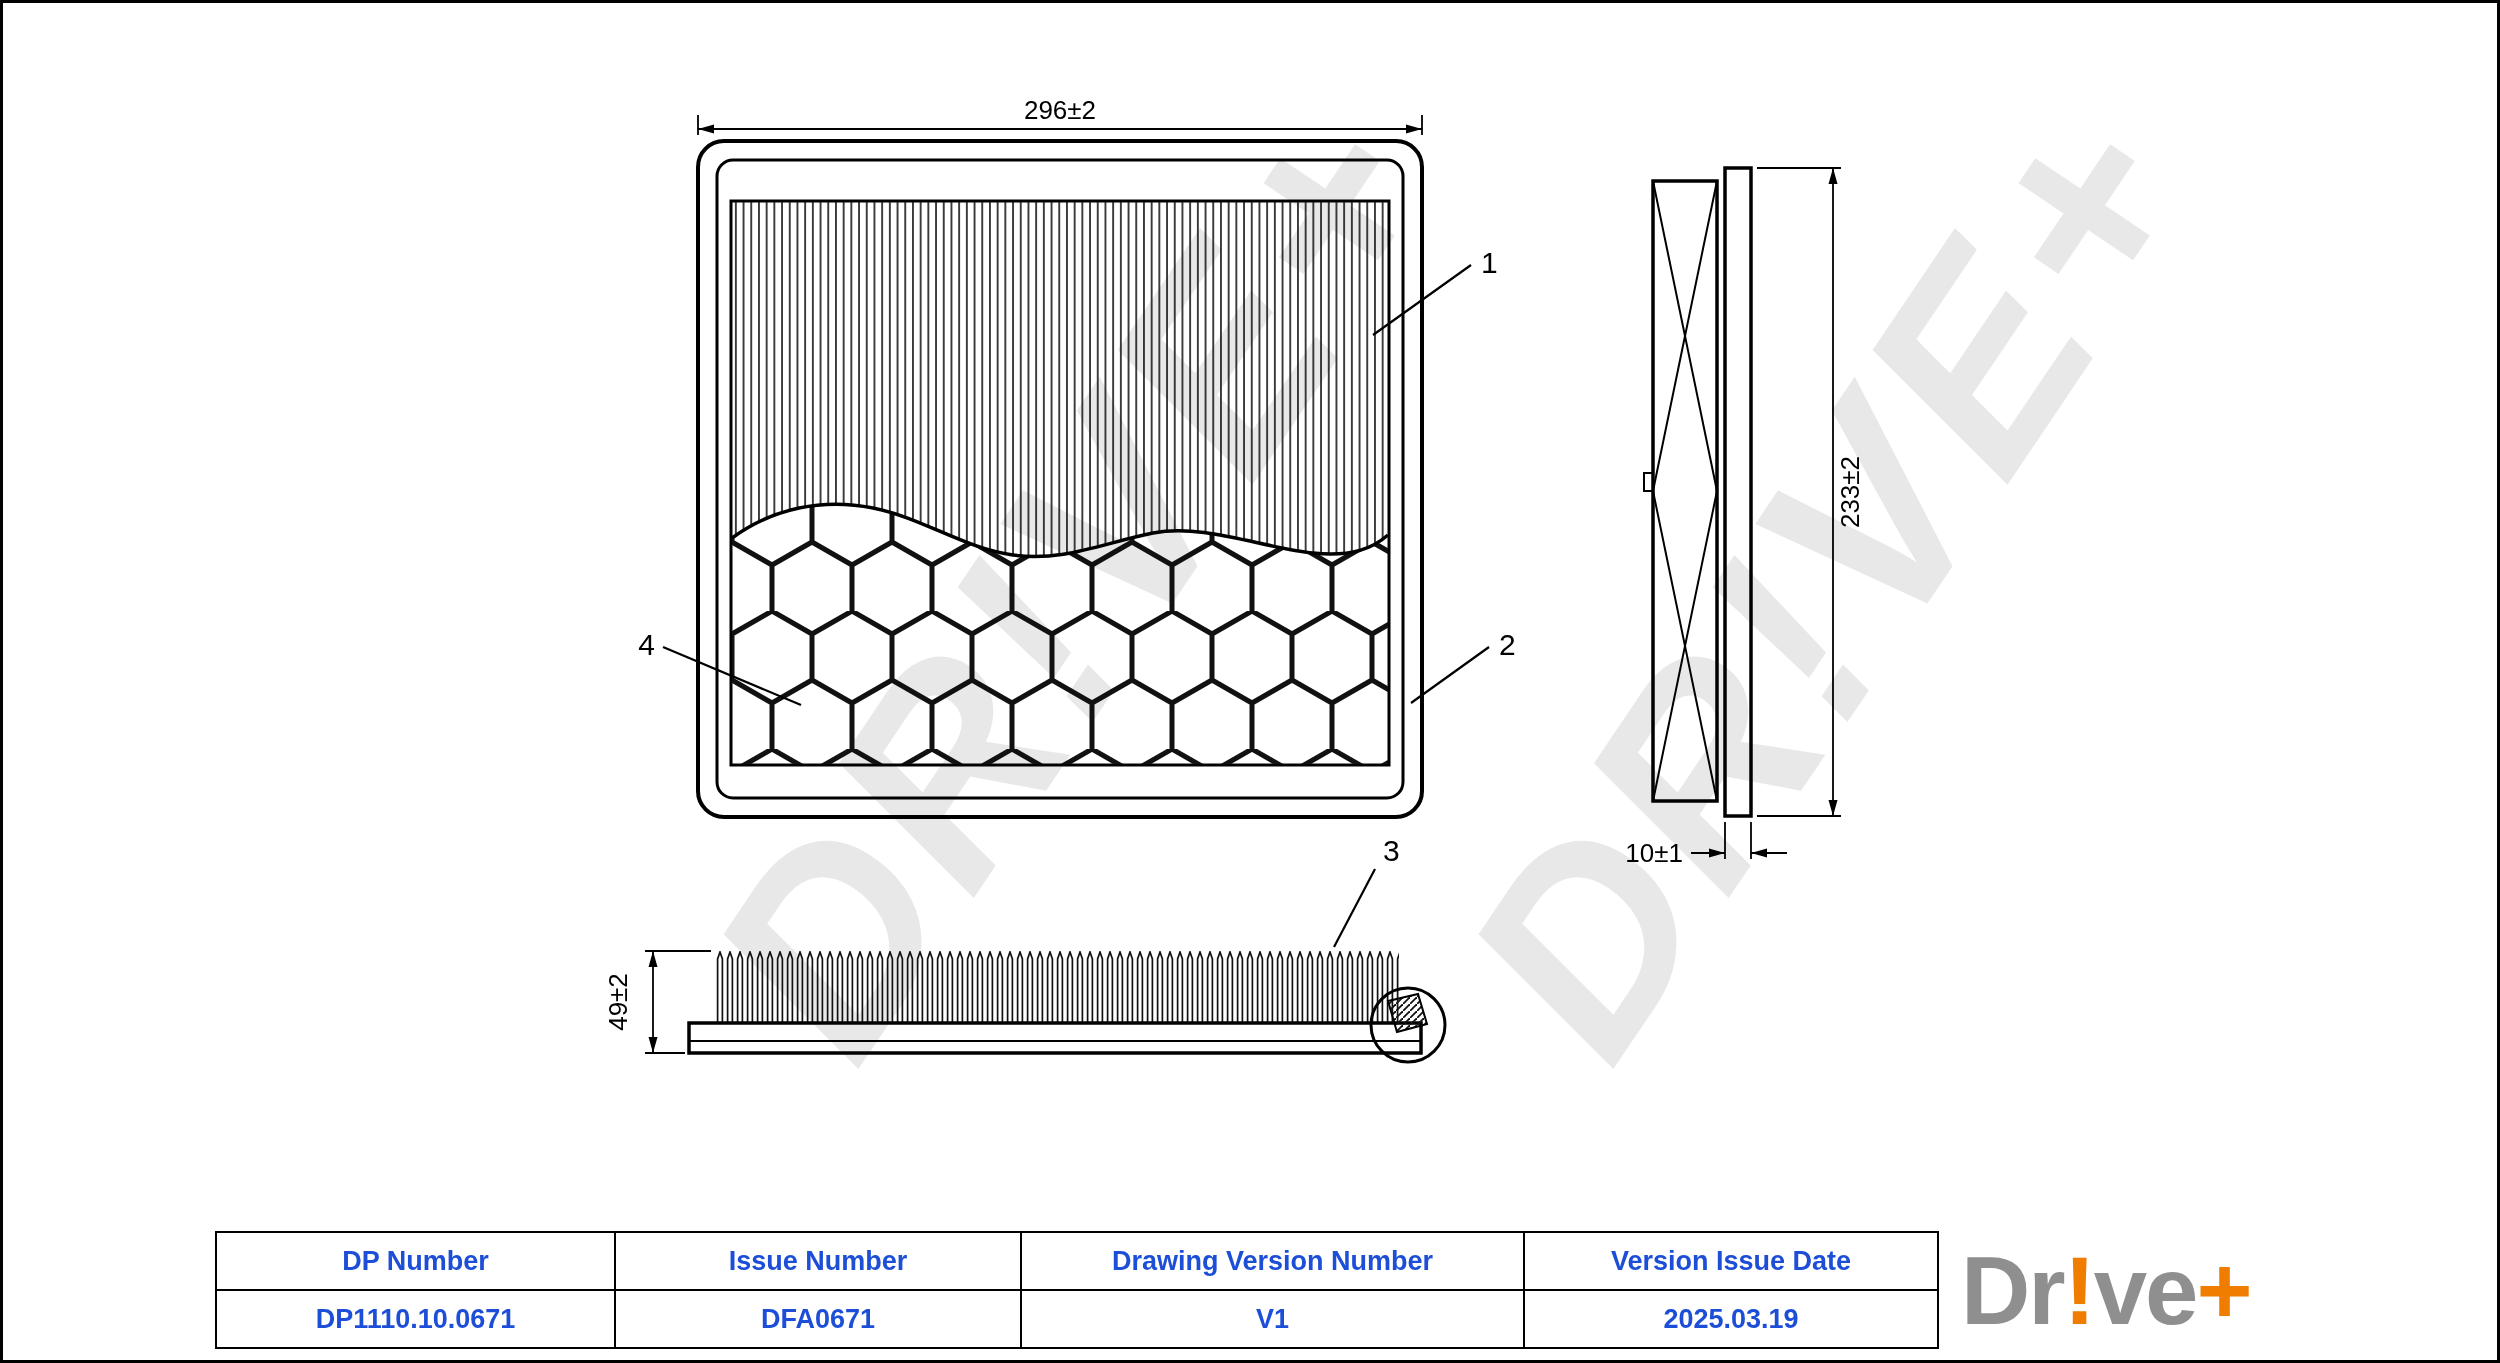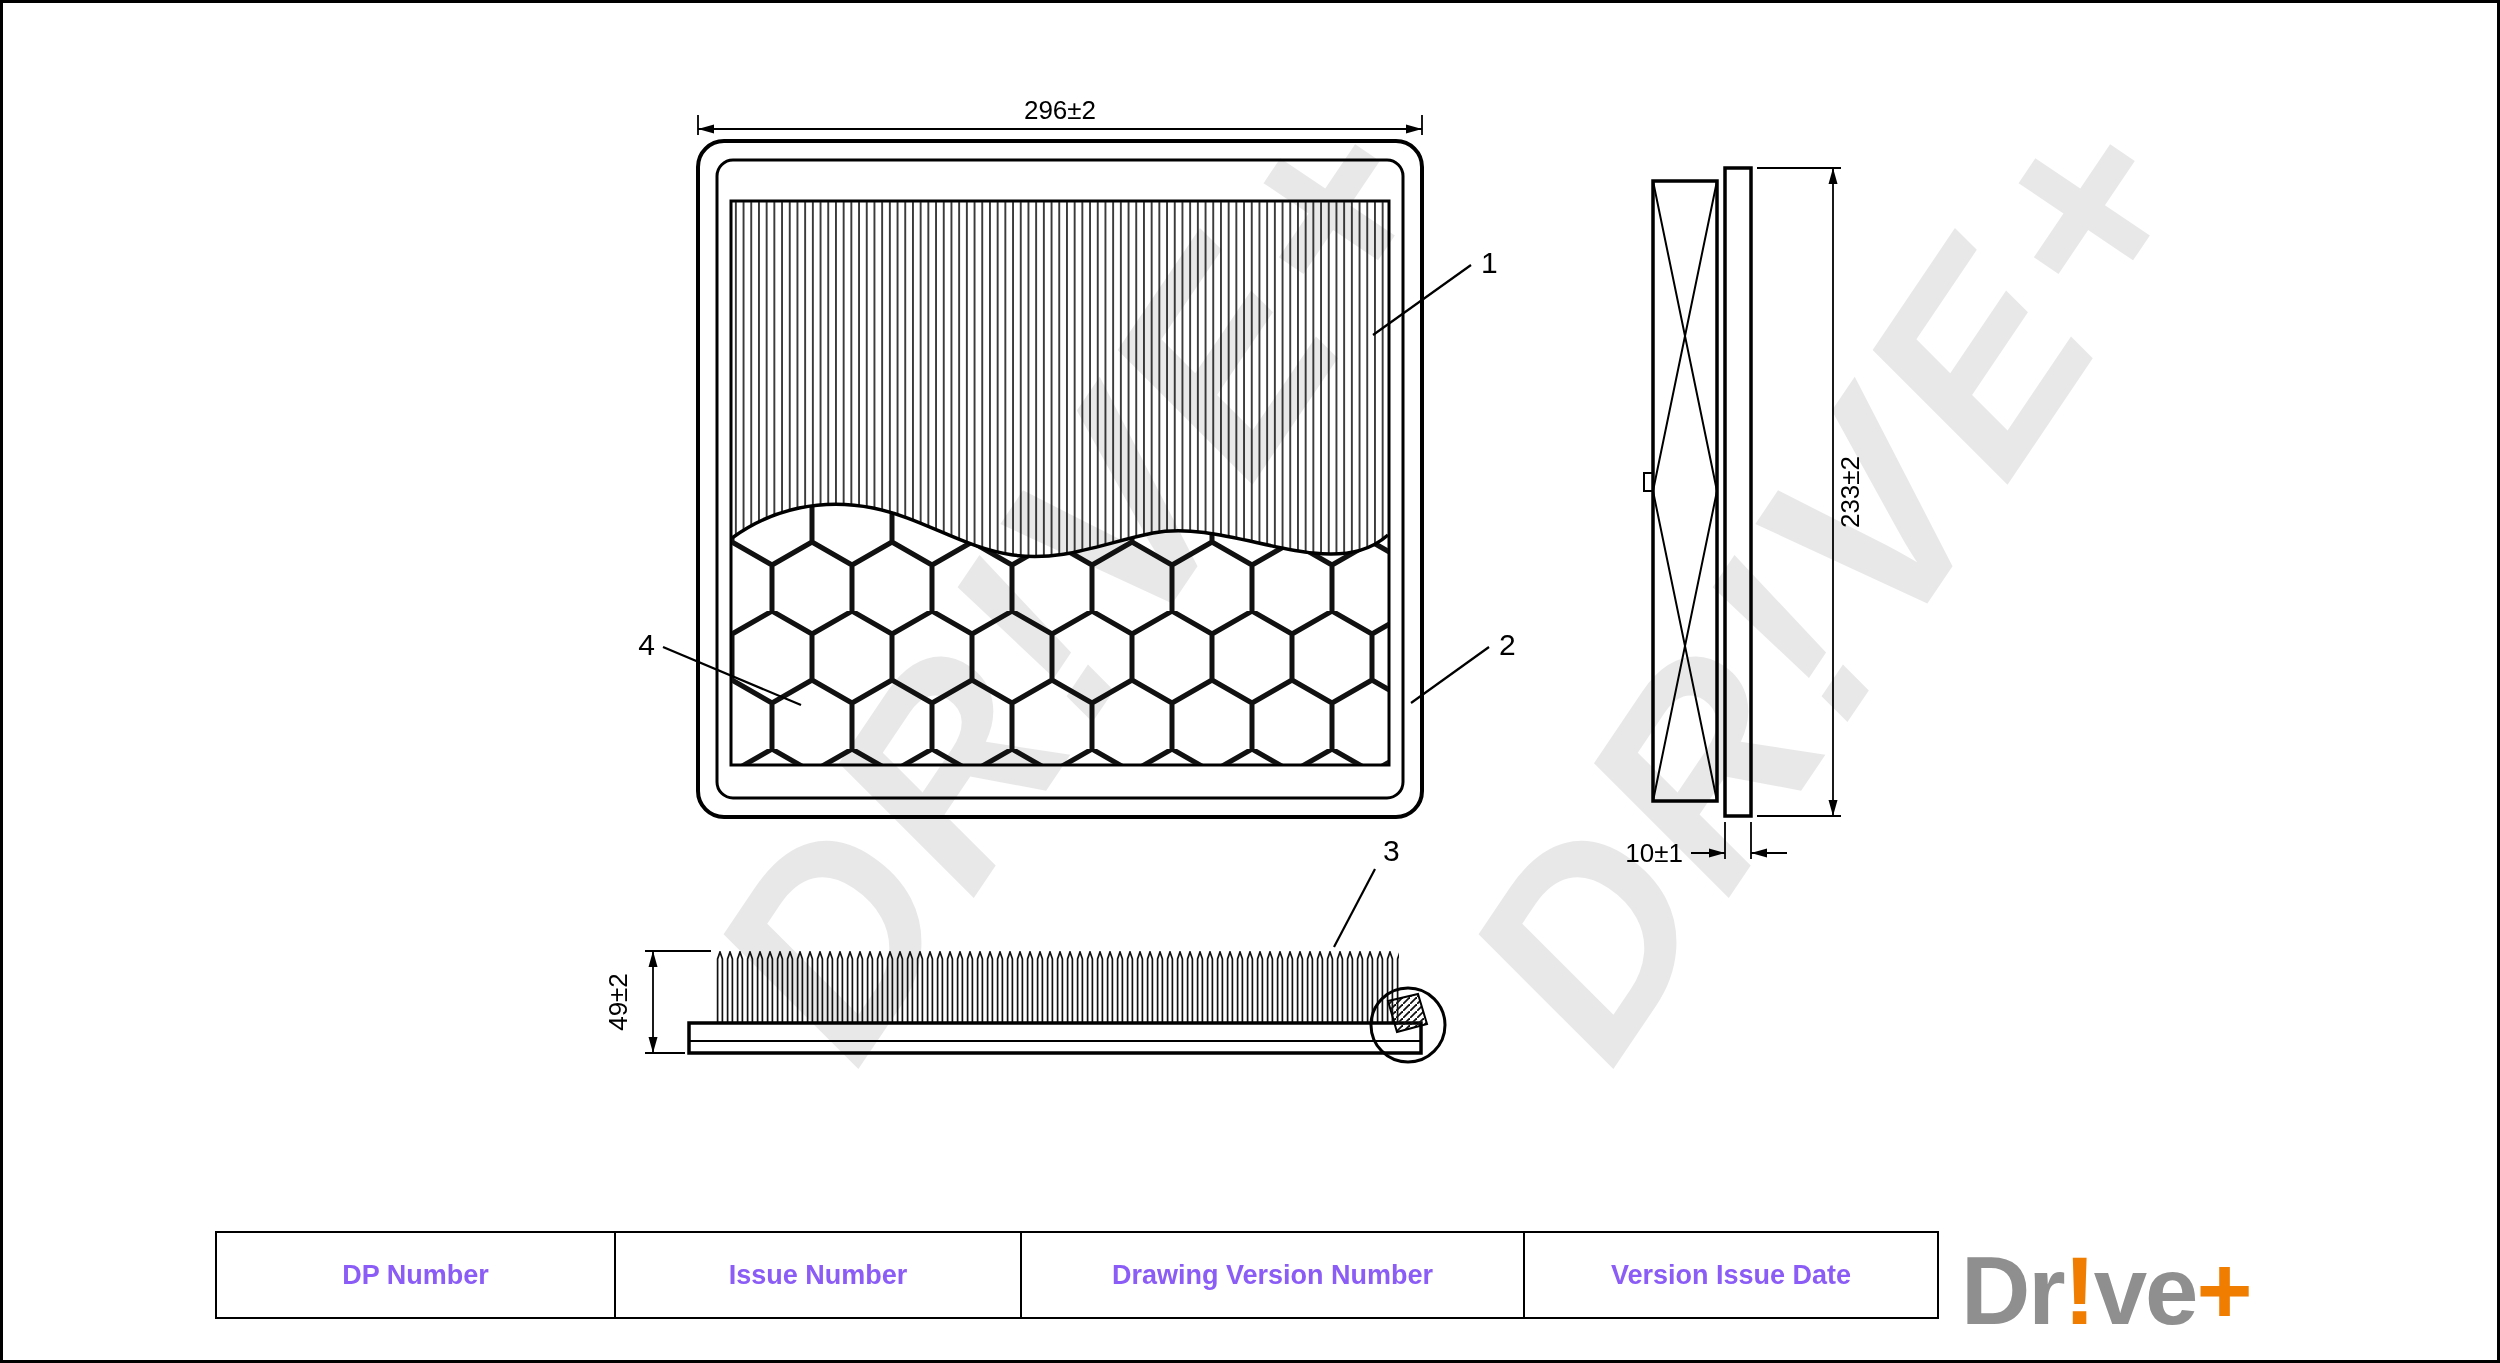--- a/index.html
+++ b/index.html
@@ -10,21 +10,21 @@
       font-weight:800;font-size:272px;letter-spacing:10px;color:rgba(128,128,128,0.18);
       transform:rotate(-56deg);white-space:nowrap;user-select:none;line-height:1;}
   #wm1{left:540px;top:440px;}
   #wm2{left:1295px;top:440px;}
   
   svg.drawing{position:absolute;left:0;top:0;z-index:1;}
   svg text{font-family:"Liberation Sans",sans-serif;fill:#000;}
   
   .spec-table{position:absolute;z-index:2;left:212px;top:1228px;border-collapse:collapse;table-layout:fixed;}
   .spec-table th,.spec-table td{border:2.5px solid #000;text-align:center;vertical-align:middle;
-      font-weight:bold;font-size:27px;color:#8b5cf6;padding:14px;height:56px;}
+      font-weight:bold;font-size:27px;color:#1d4ed8;padding:0;height:56px;}
   .col-dp{width:399px;} .col-part{width:406px;} .col-ver{width:503px;} .col-date{width:414px;}
   
   .logo{position:absolute;z-index:2;left:1958px;top:1238px;font-weight:700;font-size:96px;
         letter-spacing:-2px;color:#8f8f8f;line-height:1.05;font-family:"Liberation Sans",sans-serif;}
   .logo .accent{color:#f07d00;}
 </style>
 </head>
 <body>
 
 <div class="page">
@@ -137,18 +137,24 @@
         <col class="col-ver">
         <col class="col-date">
       </colgroup>
     <tbody>
       <tr>
         <th>DP Number</th>
         <th>Issue Number</th>
         <th>Drawing Version Number</th>
         <th>Version Issue Date</th>
       </tr>
+      <tr>
+        <td>DP1110.10.0671</td>
+        <td>DFA0671</td>
+        <td>V1</td>
+        <td>2025.03.19</td>
+      </tr>
     </tbody>
   </table>
 
   <div class="logo"><span>Dr</span><span class="accent">!</span><span>ve</span><span class="accent">+</span></div>
 
 </div>
 
 </body></html>

